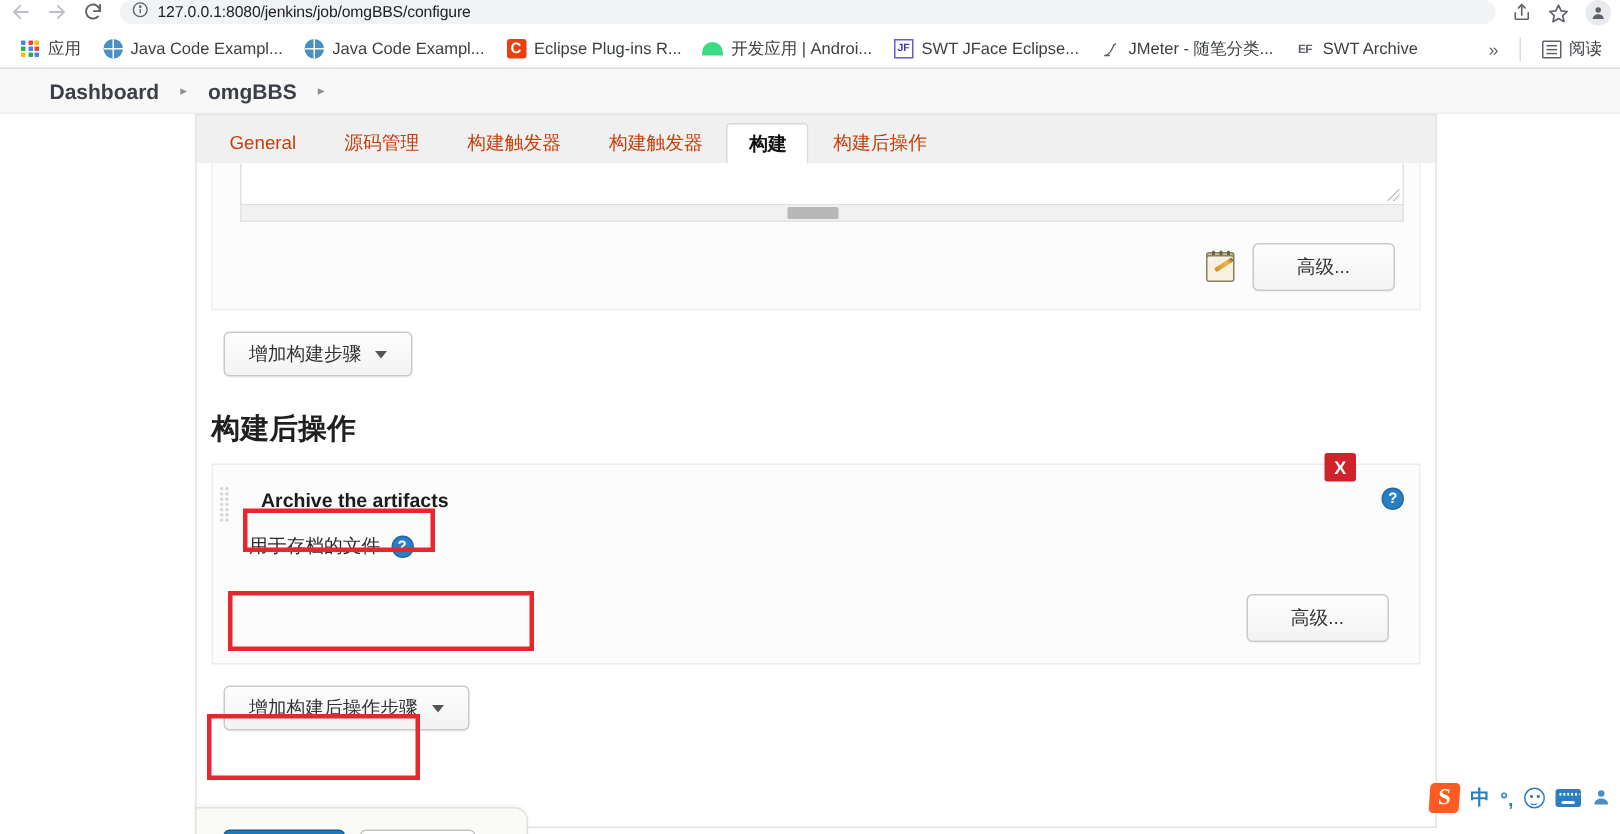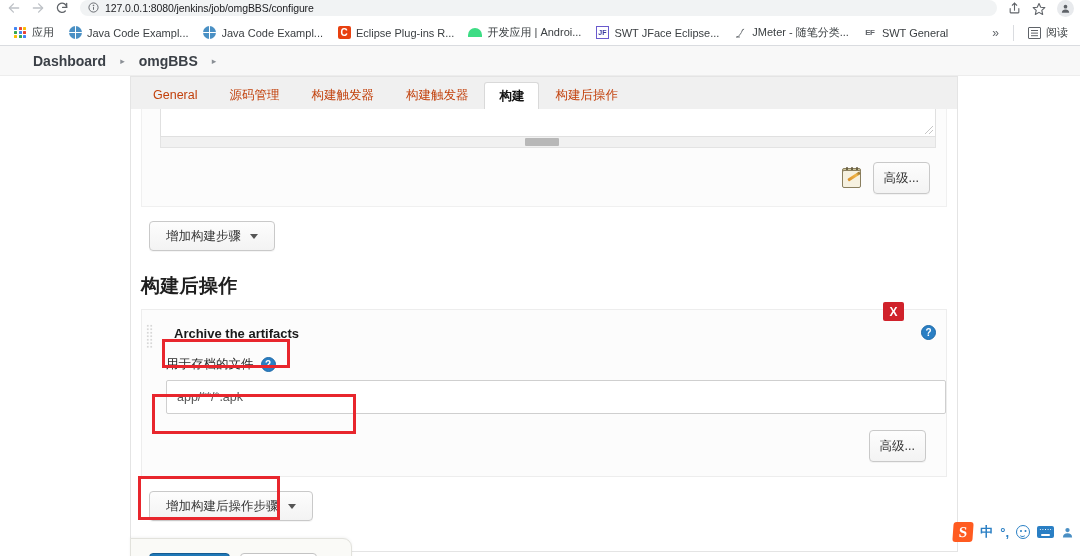--- a/index.html
+++ b/index.html
@@ -172,21 +172,21 @@
                      transform: rotate(-33deg); border-radius: 1px; }
 
   .btn {
     background: linear-gradient(#fdfdfd, #f3f3f3);
     border: 1px solid #c9c9c9; border-radius: 4px;
     font-size: 12.5px; color: #333;
     padding: 7px 16px; line-height: 14px;
     white-space: nowrap;
     box-shadow: 0 1px 0 rgba(0,0,0,.04);
   }
-  .btn-adv { padding: 8px 10px; }
+  .btn-adv { padding: 8px 29px; }
 
   .add-step-row { padding: 14px 0 0 18px; }
   .btn-dropdown { display: inline-flex; align-items: center; gap: 9px; }
   .caret { width: 0; height: 0; border-left: 4px solid transparent; border-right: 4px solid transparent;
            border-top: 5px solid #555; }
 
   
   .h-postbuild {
     font-size: 19px; font-weight: bold; color: #1f1f1f;
     padding: 22px 0 10px 10px; letter-spacing: .3px;
@@ -425,21 +425,21 @@
           <path d="M5 20h6"></path>
         </svg>
     </span>
     <span class="bm-label">JMeter - 随笔分类...</span>
   </div>
 
   <div class="bm">
     <span class="bm-ico">
         <span class="ico-ef">EF</span>
       </span>
-    <span class="bm-label">SWT General</span>
+    <span class="bm-label">SWT Archive</span>
   </div>
 
   <div class="bm-overflow">
     <span class="chev">»</span>
     <span class="bm-sep"></span>
     <span class="reading-list">
       <span class="rl-ico"></span>
       <span>阅读</span>
     </span>
   </div>
@@ -506,21 +506,20 @@
 
         <div class="pb-title-wrap">
           <span class="pb-title">Archive the artifacts</span>
         </div>
 
         <div class="field-label">
           <span>用于存档的文件</span>
           <span class="help-ico">?</span>
         </div>
 
-        <div class="text-input" placeholder="app/**/*.apk">app/**/*.apk</div>
 
         <div class="pb-adv-row">
           <button class="btn btn-adv">高级...</button>
         </div>
       </div>
 
       <div class="add-pb-row">
         <button class="btn btn-dropdown">
           <span>增加构建后操作步骤</span>
           <span class="caret"></span>

